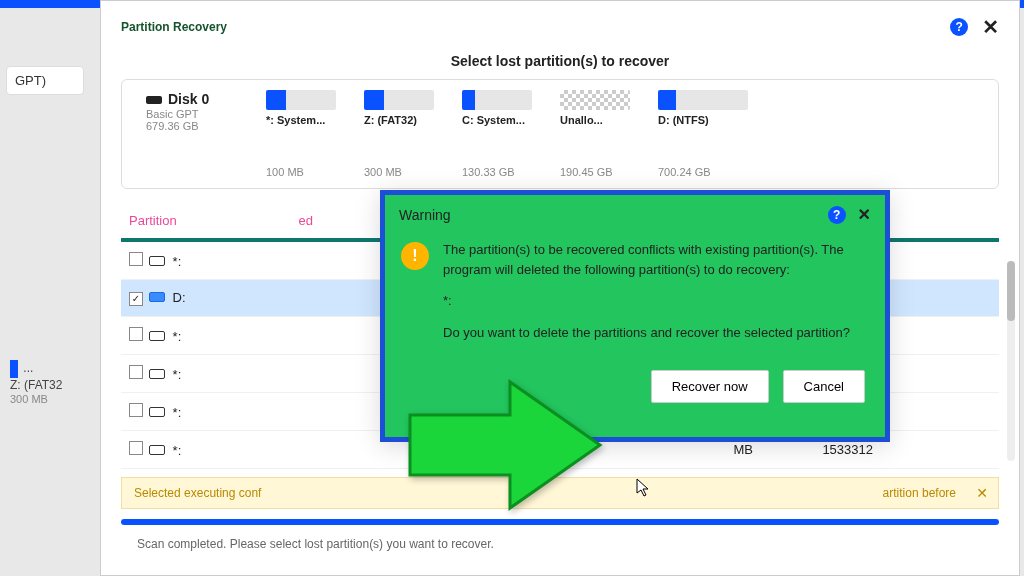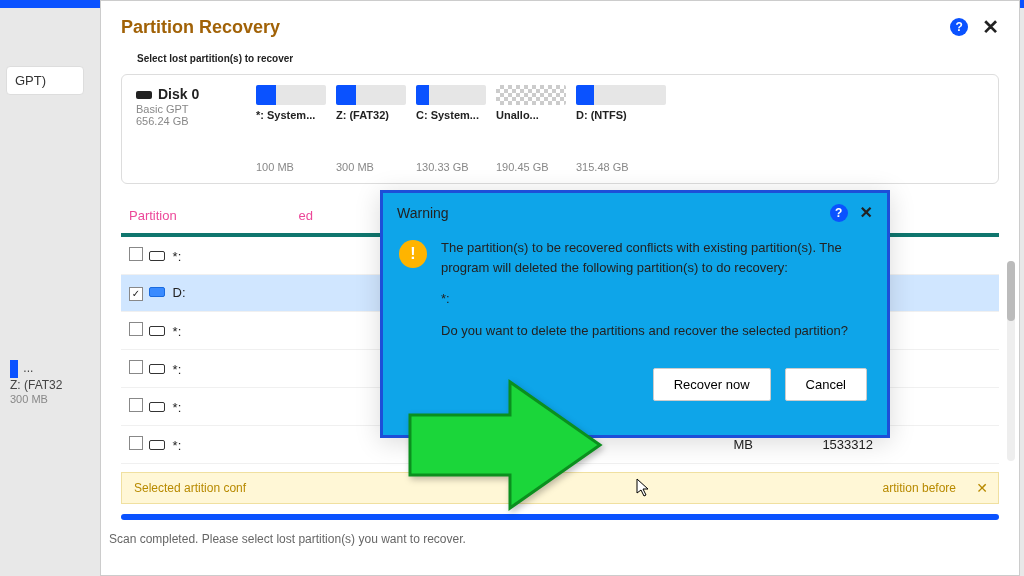--- a/index.html
+++ b/index.html
@@ -6,27 +6,27 @@
 body { width: 1024px; height: 576px; background: #e8e8e8; overflow: hidden; position: relative; }
 .bg-top { position: absolute; top: 0; left: 0; right: 0; height: 8px; background: #0a52ff; }
 .bg-left { position: absolute; top: 60px; left: 0; width: 90px; padding: 6px; font-size: 13px; color: #333; }
 .bg-left-item { background: #fff; padding: 6px 8px; border: 1px solid #ddd; border-radius: 4px; }
 .bg-z { position: absolute; left: 10px; top: 360px; font-size: 12px; color: #444; }
 .bg-z-bar { display: inline-block; width: 8px; height: 18px; background: #0a52ff; vertical-align: middle; margin-right: 2px; }
 .bg-z-line { color: #888; font-size: 11px; }
 
 .main-window { position: absolute; top: 0; left: 100px; width: 920px; height: 576px; background: #fff; border: 1px solid #ccc; padding: 0; }
 .mw-header { display: flex; align-items: center; justify-content: space-between; padding: 14px 20px 8px 20px; }
-.mw-title { font-size: 18px; font-weight: 600; color: #a16207; }
+.mw-title { font-size: 12px; font-weight: 600; color: #14532d; }
 .mw-header-right { display: flex; gap: 14px; align-items: center; }
 .help-icon { width: 18px; height: 18px; border-radius: 50%; background: #0a52ff; color: #fff; display: flex; align-items: center; justify-content: center; font-size: 12px; font-weight: bold; cursor: pointer; }
 .close-x { font-size: 20px; font-weight: bold; color: #222; cursor: pointer; }
-.mw-sub { padding: 6px 20px 10px 36px; font-size: 10px; font-weight: 600; color: #222; }
-
-.disk-bar { margin: 0 20px 14px 20px; border: 1px solid #ddd; border-radius: 6px; padding: 10px 14px; display: flex; align-items: flex-start; gap: 20px; }
+.mw-sub { padding: 6px 20px 10px 20px; font-size: 14px; font-weight: 600; color: #222; text-align: center; }
+
+.disk-bar { margin: 0 20px 14px 20px; border: 1px solid #ddd; border-radius: 6px; padding: 10px 24px; display: flex; align-items: flex-start; gap: 20px; }
 .disk-info { min-width: 100px; }
 .disk-icon { display: inline-block; width: 16px; height: 8px; background: #222; border-radius: 2px; margin-right: 6px; }
 .disk-name { font-size: 14px; font-weight: 600; color: #222; }
 .disk-sub { font-size: 11px; color: #888; }
 .pbar { display: flex; flex-direction: column; gap: 4px; min-width: 80px; }
 .pbar-top { width: 70px; height: 20px; background: #e6e6e6; border-radius: 2px; position: relative; overflow: hidden; }
 .pbar-fill { position: absolute; top: 0; left: 0; height: 100%; background: #0a52ff; }
 .pbar-un { background: repeating-conic-gradient(#ccc 0% 25%, #fff 0% 50%) 0 0/8px 8px; }
 .pbar-label { font-size: 11px; font-weight: 600; color: #222; white-space: nowrap; overflow: hidden; text-overflow: ellipsis; max-width: 70px; }
 .pbar-size { font-size: 11px; color: #888; margin-top: 36px; }
@@ -41,25 +41,25 @@
 .ptr { display: flex; font-size: 13px; color: #222; border-bottom: 1px solid #f0f0f0; align-items: center; }
 .ptr.sel { background: #d0e6ff; }
 .pchk { width: 14px; height: 14px; border: 1px solid #888; background: #fff; margin-right: 6px; display: inline-flex; align-items: center; justify-content: center; font-size: 10px; }
 .picon { display: inline-block; width: 16px; height: 10px; border: 1px solid #333; border-radius: 2px; margin-right: 4px; }
 .picon.blue { background: #3a8bff; border-color: #1a6bdf; }
 
 .warn-bar { margin: 8px 20px 0 20px; background: #fff7d6; border: 1px solid #f0e0a0; padding: 8px 12px; font-size: 12px; color: #b88a00; position: relative; }
 .warn-close { position: absolute; right: 10px; top: 50%; transform: translateY(-50%); color: #b88a00; cursor: pointer; font-size: 14px; }
 
 .blue-progress { margin: 10px 20px 6px 20px; height: 6px; background: #0a52ff; border-radius: 3px; }
-.status { padding: 6px 20px 12px 8px; font-size: 12px; color: #666; }
+.status { padding: 6px 20px 12px 36px; font-size: 12px; color: #666; }
 .scrollbar { position: absolute; right: 4px; top: 260px; width: 8px; height: 200px; background: #eee; border-radius: 4px; }
 .scrollbar-thumb { position: absolute; top: 0; width: 100%; height: 60px; background: #bbb; border-radius: 4px; }
 
-.dialog { position: absolute; top: 190px; left: 380px; width: 510px; background: #0ea5e9; border: 3px solid #1d4ed8; box-shadow: 0 4px 24px rgba(0,0,0,.15); }
+.dialog { position: absolute; top: 190px; left: 380px; width: 510px; background: #22c55e; border: 5px solid #1d4ed8; box-shadow: 0 4px 24px rgba(0,0,0,.15); }
 .dlg-head { display: flex; align-items: center; justify-content: space-between; padding: 10px 14px; }
 .dlg-title { font-size: 14px; color: #222; }
 .dlg-head-right { display: flex; gap: 12px; align-items: center; }
 .dlg-body { padding: 6px 16px 12px 16px; display: flex; gap: 14px; }
 .dlg-icon { width: 28px; height: 28px; border-radius: 50%; background: #ffb400; color: #fff; display: flex; align-items: center; justify-content: center; font-weight: bold; flex-shrink: 0; margin-top: 2px; }
 .dlg-text { font-size: 13px; color: #222; line-height: 1.5; }
 .dlg-text p { margin-bottom: 12px; }
 .dlg-btns { display: flex; justify-content: flex-end; gap: 14px; padding: 4px 20px 34px 20px; }
 .dlg-btn { border: 1px solid #ccc; background: #fff; padding: 8px 20px; font-size: 13px; cursor: pointer; border-radius: 2px; }
 .cursor { position: absolute; top: 478px; left: 636px; font-size: 16px; color: #000; z-index: 200; }
@@ -87,23 +87,23 @@
       <div class="help-icon">?</div>
       <div class="close-x">✕</div>
     </div>
   </div>
   <div class="mw-sub">Select lost partition(s) to recover</div>
 
   <div class="disk-bar">
     <div class="disk-info">
       <div><span class="disk-icon"></span><span class="disk-name">Disk 0</span></div>
       <div class="disk-sub">Basic GPT</div>
-      <div class="disk-sub">656.24 GB</div>
-    </div>
-    <div id="pbars" style="display:flex;">
+      <div class="disk-sub">679.36 GB</div>
+    </div>
+    <div id="pbars" style="display:flex;gap:18px;">
         <div class="pbar">
           <div class="pbar-top">
             <div class="pbar-fill" style="width: 28%;"></div>
           </div>
           <div class="pbar-label">*: System...</div>
           <div class="pbar-size">100 MB</div>
         </div>
         <div class="pbar">
           <div class="pbar-top">
             <div class="pbar-fill" style="width: 28%;"></div>
@@ -121,21 +121,21 @@
         <div class="pbar">
           <div class="pbar-top pbar-un"></div>
           <div class="pbar-label">Unallo...</div>
           <div class="pbar-size">190.45 GB</div>
         </div>
         <div class="pbar">
           <div class="pbar-top" style="width: 90px;">
             <div class="pbar-fill" style="width: 20%;"></div>
           </div>
           <div class="pbar-label">D: (NTFS)</div>
-          <div class="pbar-size">315.48 GB</div>
+          <div class="pbar-size">700.24 GB</div>
         </div>
       </div>
   </div>
 
   <div class="ptable">
     <div class="pth">
       <div class="col-part">Partition</div>
       <div class="col-c">ed</div>
       <div class="col-sect">First sect</div>
     </div>
@@ -174,21 +174,21 @@
           <div class="col-part"><span class="pchk"></span><span class="picon"></span> *:</div>
           <div class="col-label"></div>
           <div class="col-c">MB</div>
           <div class="col-sect">1533312</div>
         </div>
       </div>
   </div>
 
   <div class="warn-bar">
     <div style="display:flex;justify-content:space-between;">
-      <span><span>Selected artition conf</span></span>
+      <span><span>Selected executing conf</span></span>
       <span style="padding-right:30px;">artition before</span>
     </div>
     <span class="warn-close">✕</span>
   </div>
 
   <div class="blue-progress"></div>
   <div class="status">Scan completed. Please select lost partition(s) you want to recover.</div>
 
   <div class="scrollbar">
       <div class="scrollbar-thumb"></div>

